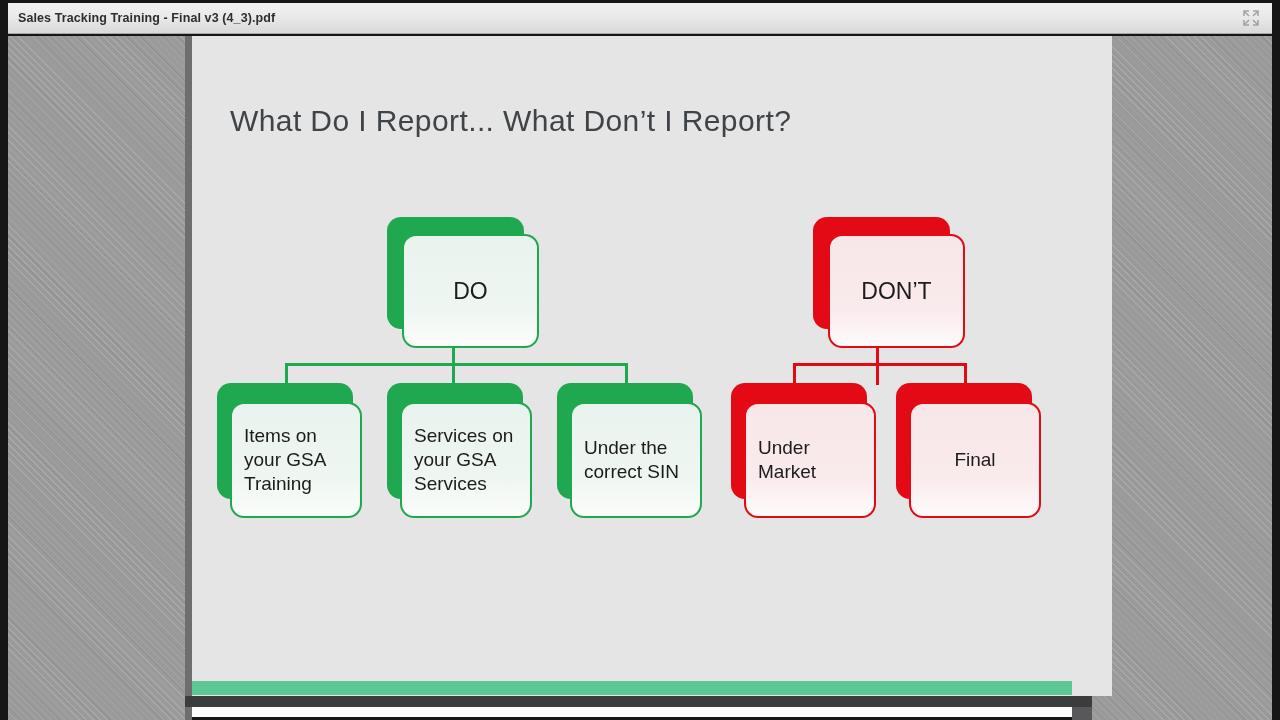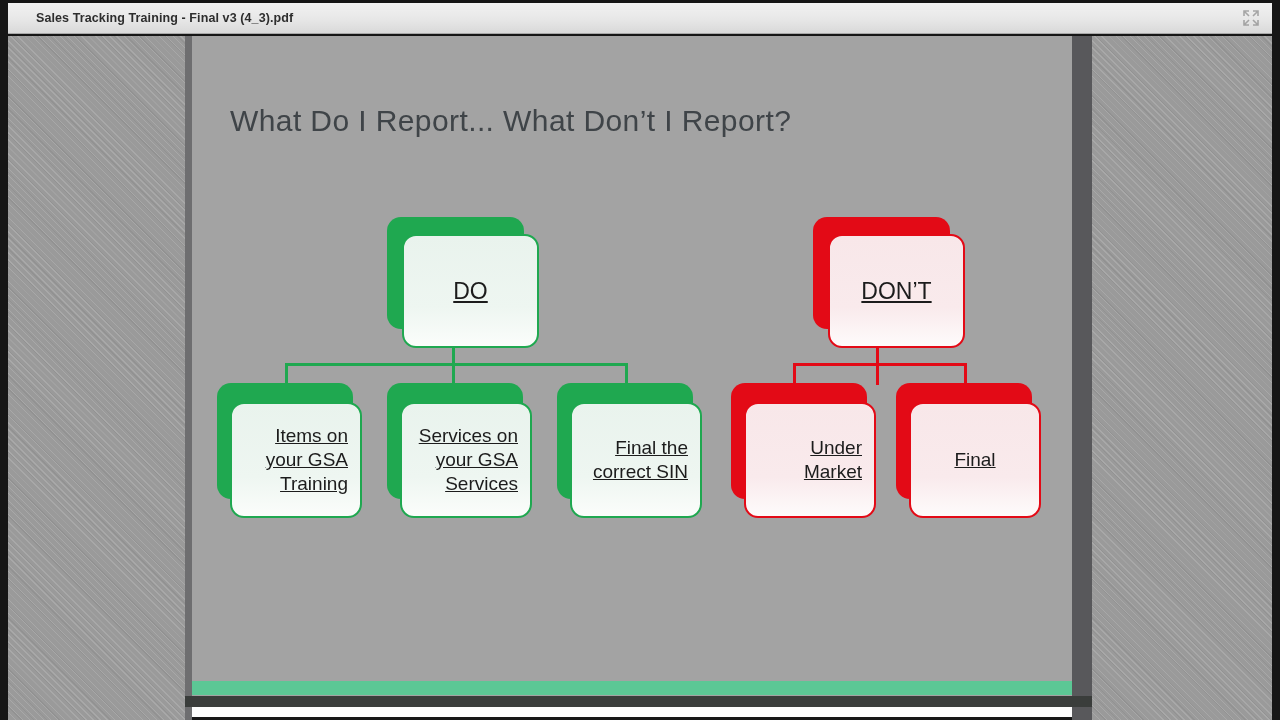--- a/index.html
+++ b/index.html
@@ -9,56 +9,56 @@
     -webkit-font-smoothing:antialiased;
   }
   
   .titlebar{
     position:absolute;left:8px;top:3px;width:1264px;height:30px;
     background:linear-gradient(180deg,#f2f2f2 0%,#e7e7e7 55%,#d9d9d9 100%);
     border-bottom:1px solid #a8a8a8;
     display:flex;align-items:center;
   }
   .titlebar-text{
-    margin-left:28px;font-size:12.5px;font-weight:700;color:#2e2e2e;letter-spacing:0.1px;
+    margin-left:10px;font-size:12.5px;font-weight:700;color:#2e2e2e;letter-spacing:0.1px;
   }
   .fs-icon{position:absolute;right:12px;top:6px;width:18px;height:18px;cursor:pointer;opacity:.75;}
   
   .side-panel{
     position:absolute;top:36px;bottom:0;
     background-color:#9a9a9a;
     background-image:
       repeating-linear-gradient(45deg, rgba(255,255,255,.14) 0px, rgba(255,255,255,.14) 1px, transparent 1px, transparent 5px),
       repeating-linear-gradient(45deg, rgba(0,0,0,.05) 0px, rgba(0,0,0,.05) 1px, transparent 1px, transparent 9px);
   }
   .side-panel.left{left:8px;width:177px;}
   .side-panel.right{left:1092px;width:180px;}
   .edge-strip{position:absolute;top:36px;bottom:0;}
   .edge-strip.left{left:185px;width:7px;background:#6e6e70;}
   .edge-strip.right{left:1072px;width:20px;background:#58585b;}
   .page-gap{position:absolute;left:185px;top:696px;width:907px;height:11px;background:#3a3d3b;}
   .next-page{position:absolute;left:192px;top:707px;width:880px;height:10px;background:#fcfcfc;}
   
   .page{
     position:absolute;left:192px;top:36px;width:880px;height:660px;
-    background:#a3a3a3;
+    background:#e5e5e5;
+    padding-left:40px;
   }
   .slide-title{
     position:absolute;left:38px;top:68px;margin:0;
     font-size:30px;font-weight:400;letter-spacing:0.4px;
     color:var(--slide-title,#3f4448);
   }
   
   .node{position:absolute;}
   .node .back{position:absolute;left:0;top:0;border-radius:14px;}
   .node .front{
     position:absolute;border-radius:14px;
-    display:flex;align-items:center;justify-content:center;text-align:right;
+    display:flex;align-items:center;justify-content:center;text-align:left;
     color:var(--text-dark,#1c1c1c);
-    text-decoration:underline;
   }
   .node.parent .back{width:137px;height:112px;}
   .node.parent .front{left:15px;top:17px;width:133px;height:110px;font-size:23px;}
   .node.child .back{width:136px;height:116px;}
   .node.child .front{left:13px;top:19px;width:128px;height:108px;font-size:19px;line-height:1.26;padding:2px 12px 2px 12px;width:104px;}
   .node.green .back{background:var(--green,#1fa850);}
   .node.green .front{
     border:2px solid var(--green,#1fa850);
     background:linear-gradient(180deg,var(--green-fill-top,#e9f3ed) 0%, #eef6f1 65%, var(--green-fill-bottom,#fbfdfb) 100%);
   }
@@ -134,21 +134,21 @@
     <div class="node child green c1">
       <div class="back"></div>
       <div class="front">Items on your GSA Training</div>
     </div>
     <div class="node child green c2">
       <div class="back"></div>
       <div class="front">Services on your GSA Services</div>
     </div>
     <div class="node child green c3">
       <div class="back"></div>
-      <div class="front">Final the correct SIN</div>
+      <div class="front">Under the correct SIN</div>
     </div>
 
     <div class="node parent red dont">
       <div class="back"></div>
       <div class="front">DON’T</div>
     </div>
     <div class="node child red c4">
       <div class="back"></div>
       <div class="front">Under Market</div>
     </div>

